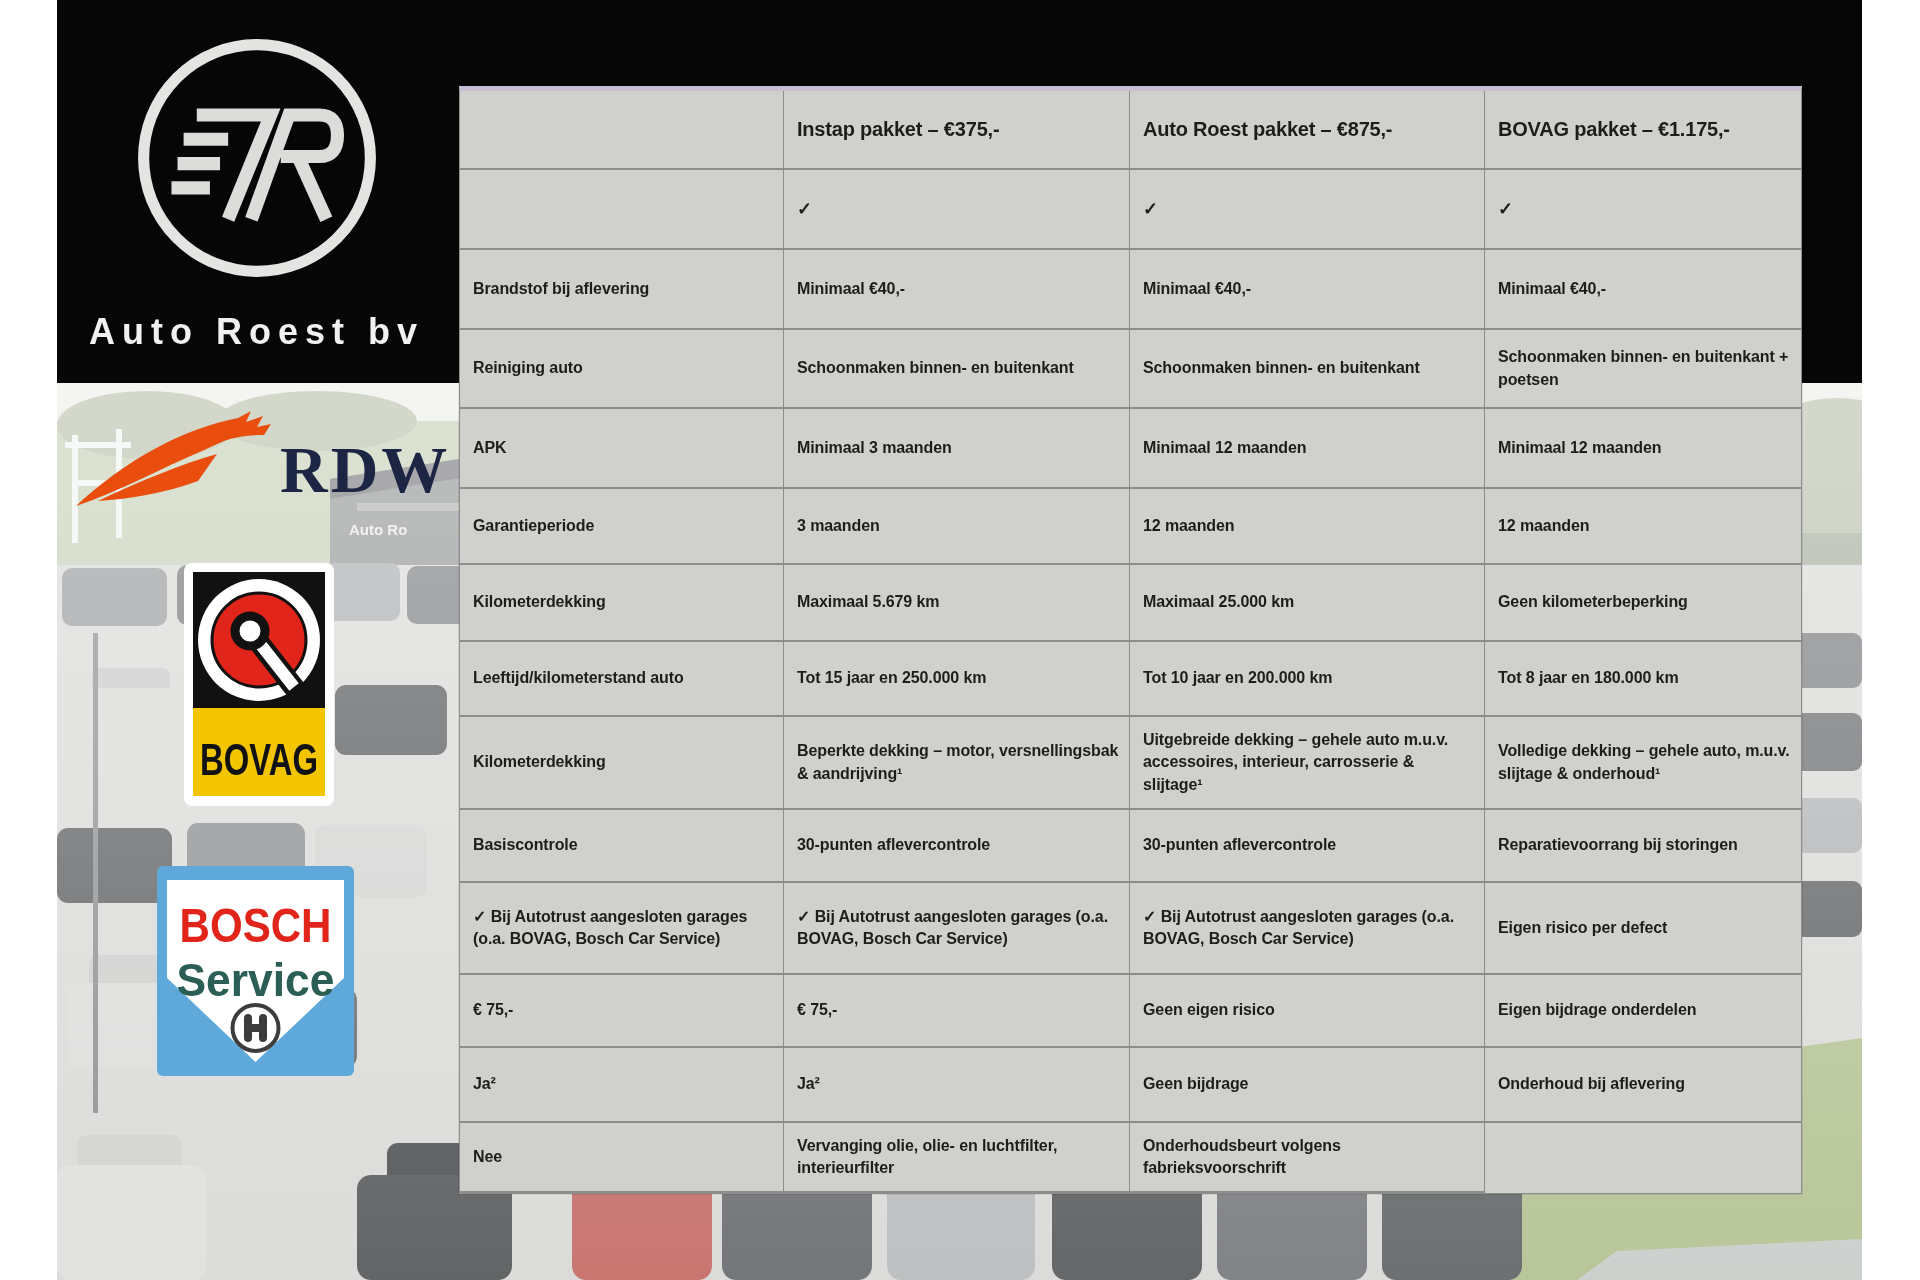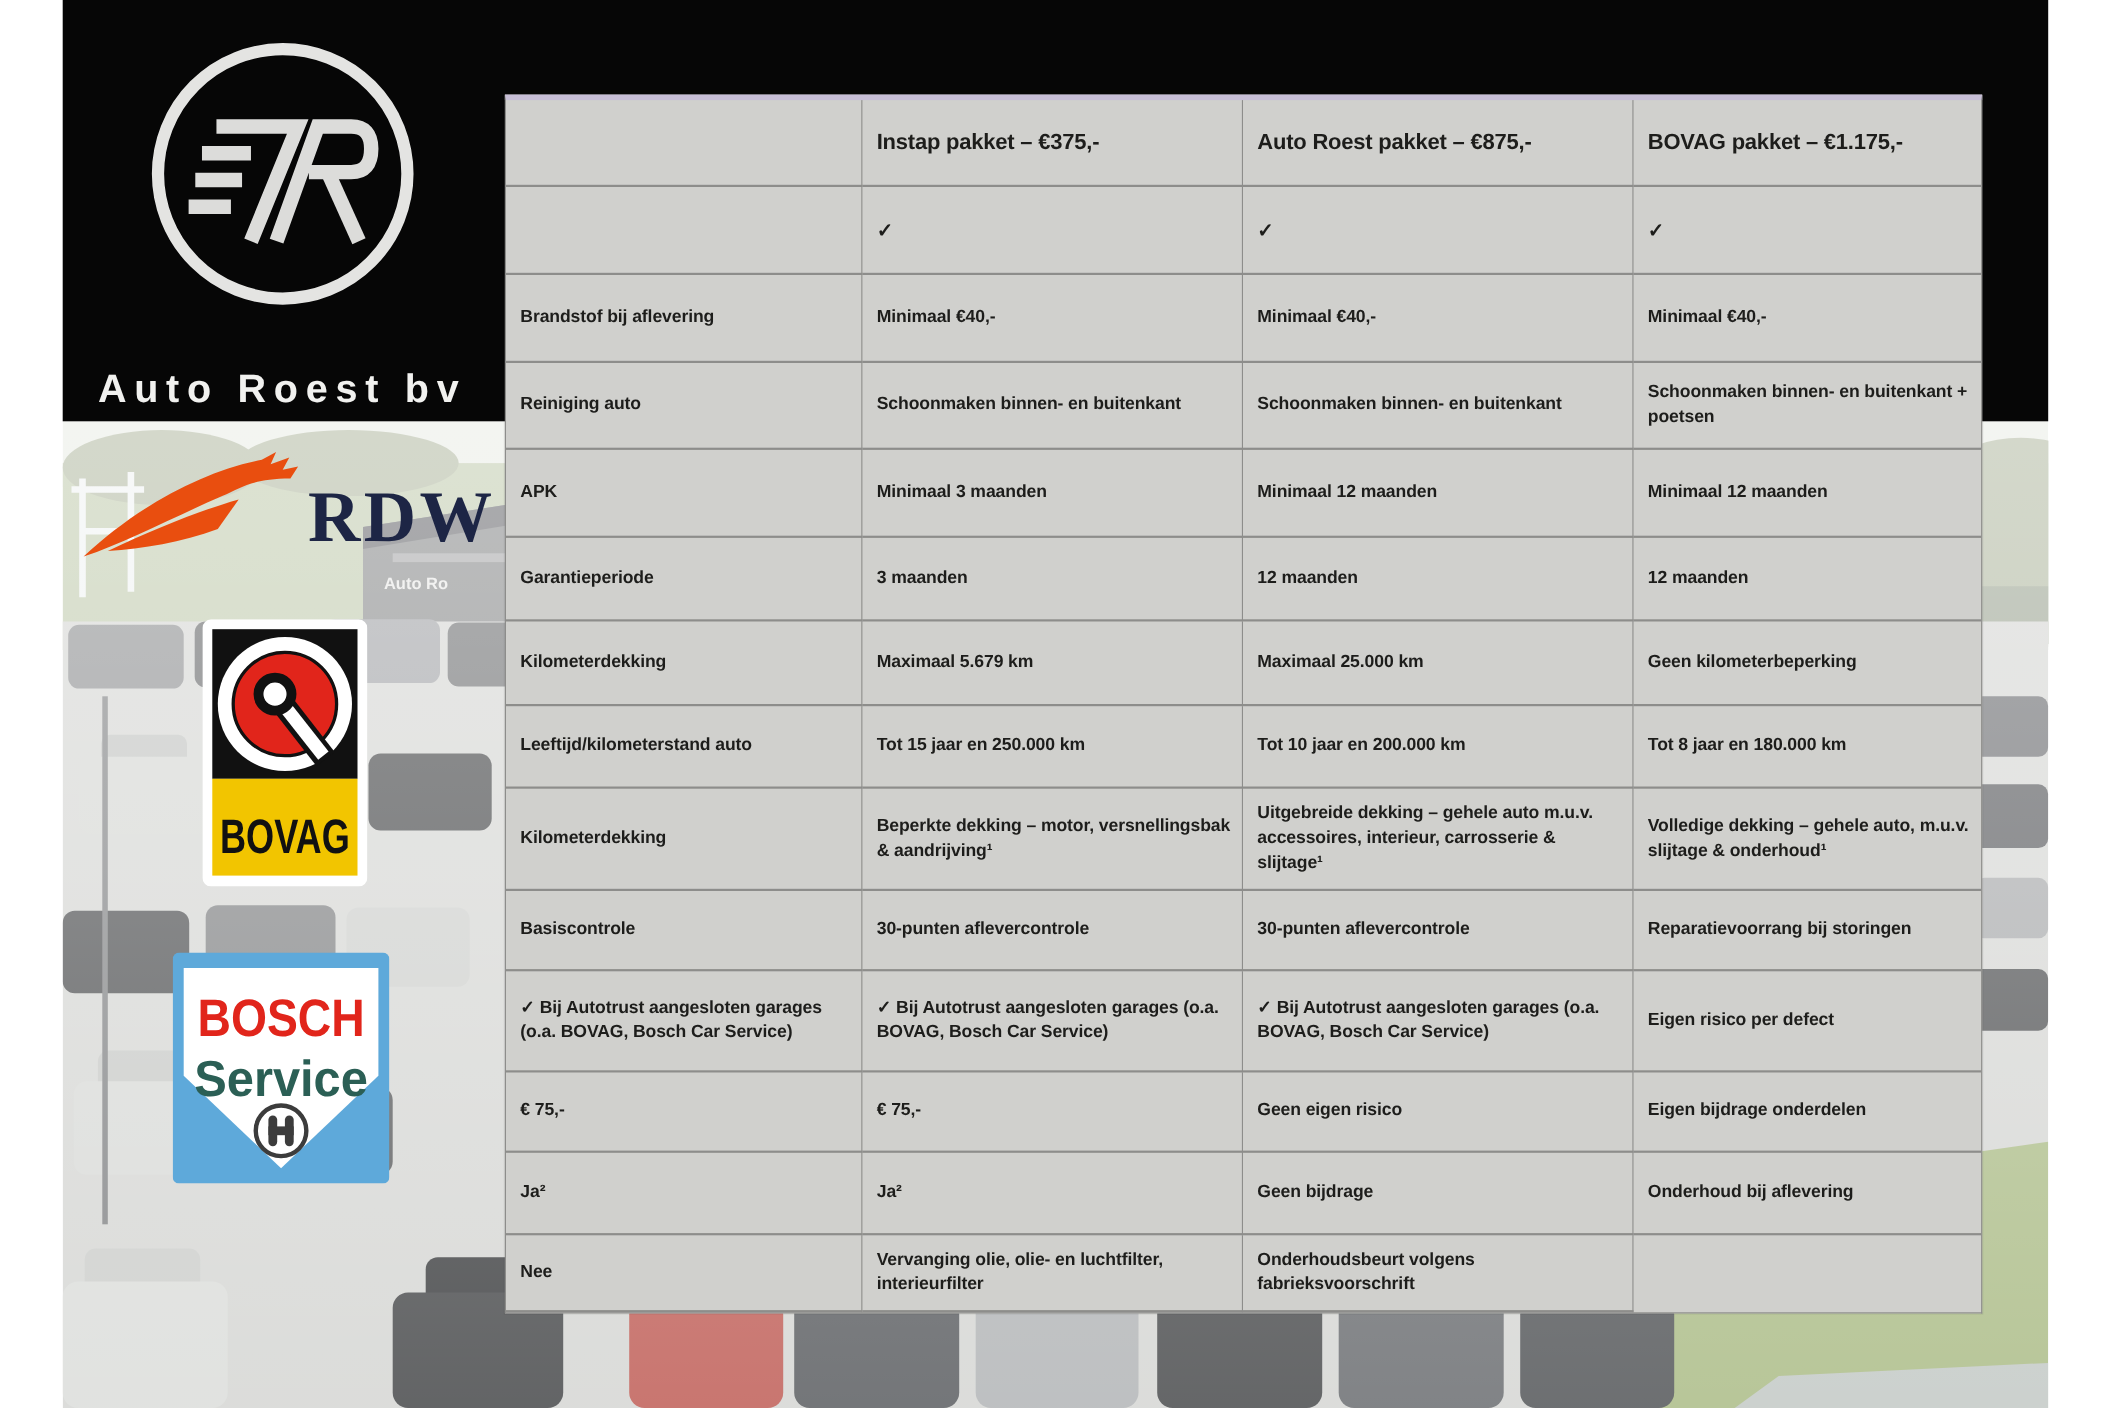--- a/index.html
+++ b/index.html
@@ -14,21 +14,21 @@
   
   .band{position:absolute;left:57px;top:0;width:1805px;height:383px;background:var(--header_band,#060606);z-index:2;}
 
   
   .photo{position:absolute;left:57px;top:383px;width:1805px;height:897px;z-index:1;}
   .photo svg{display:block;width:100%;height:100%;}
 
   
   .logo-ar{position:absolute;left:133px;top:34px;width:248px;height:248px;z-index:3;}
   .company{
-    position:absolute;left:69px;top:332px;width:375px;z-index:3;
+    position:absolute;left:69px;top:311px;width:375px;z-index:3;
     text-align:center;color:#f1f1ef;font-size:36px;font-weight:bold;
     letter-spacing:7px;white-space:nowrap;
   }
 
   
   .rdw{position:absolute;left:70px;top:408px;width:402px;height:110px;z-index:3;}
   .bovag{position:absolute;left:184px;top:563px;width:150px;height:243px;z-index:3;}
   .bosch{position:absolute;left:157px;top:866px;width:197px;height:153px;z-index:3;}
 
   

